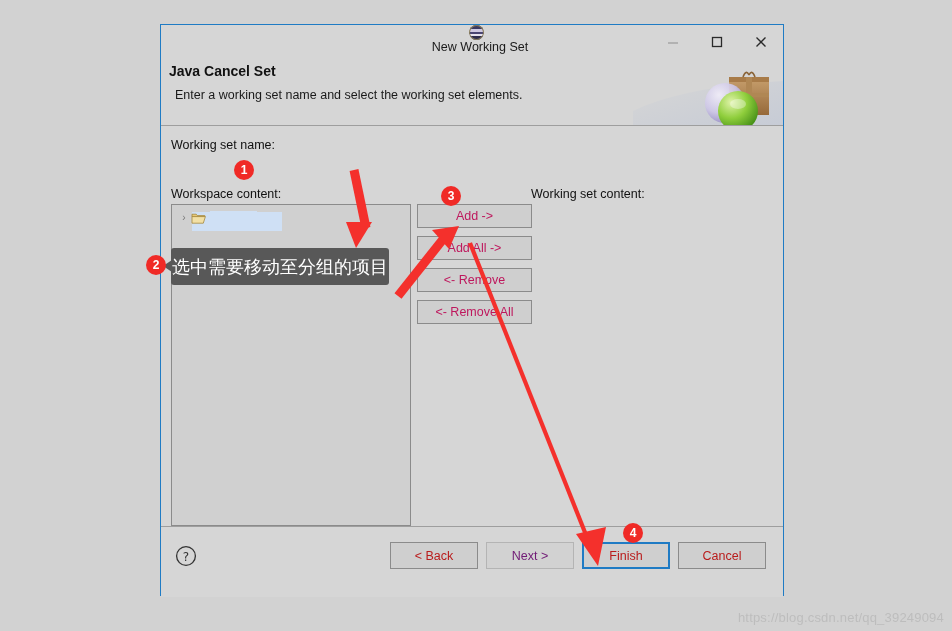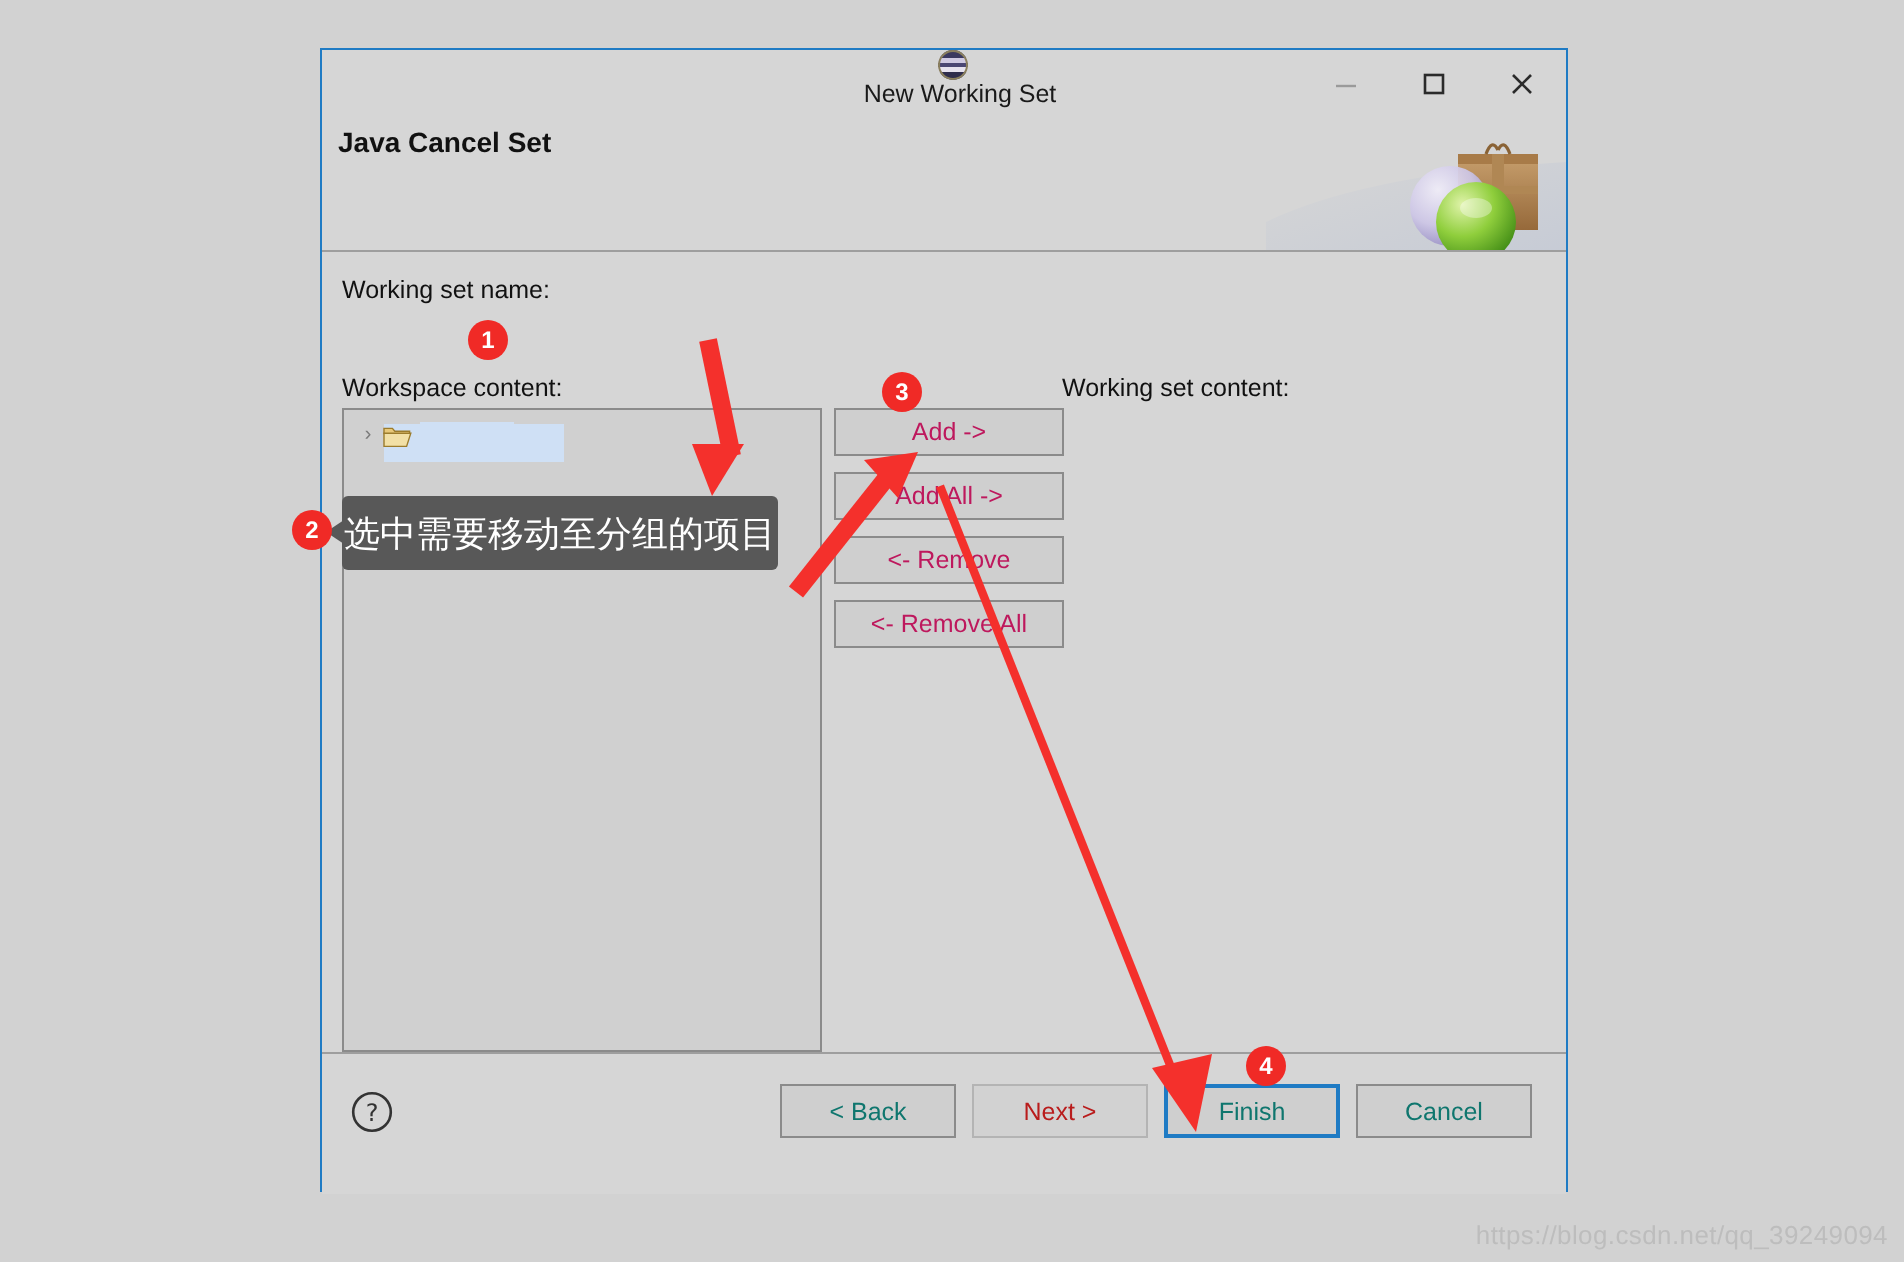--- a/index.html
+++ b/index.html
@@ -81,25 +81,25 @@
     background:#c4c4c4;width:140px;}
   #mvn-icon{width:17px;height:15px;position:relative;flex:0 0 auto;margin-left:1px;}
   #content-label{font-size:12.5px;color:#111;margin-left:2px;}
 
   
   #footer{position:relative;height:70px;background:#d6d6d6;border-top:1px solid #9e9e9e;}
   #help-icon{position:absolute;left:14px;top:18px;width:22px;height:22px;}
   .footbtn{
     position:absolute;top:15px;height:27px;width:88px;
     background:#cfcfcf;border:1px solid #8b8b8b;box-sizing:border-box;
-    font-family:"Liberation Sans",sans-serif;font-size:12.5px;color:#0f766e;
+    font-family:"Liberation Sans",sans-serif;font-size:12.5px;color:#b91c1c;
     display:flex;align-items:center;justify-content:center;
   }
   #btn-back{left:229px;}
-  #btn-next{left:325px;color:#b91c1c;background:#d2d2d2;border-color:#b4b4b4;}
+  #btn-next{left:325px;color:#701a75;background:#d2d2d2;border-color:#b4b4b4;}
   #btn-finish{left:421px;border:2px solid #1f7bc4;}
   #btn-cancel{left:517px;}
 
   
   .badge{
     position:absolute;width:20px;height:20px;border-radius:50%;
     background:#f02a26;color:#fff;font-size:12px;font-weight:bold;
     display:flex;align-items:center;justify-content:center;
     font-family:"Liberation Sans",sans-serif;z-index:40;
   }
@@ -149,20 +149,21 @@
     <div class="wctrl" id="btn-close">
       <svg width="14" height="14" viewBox="0 0 14 14">
         <line x1="2.5" y1="2.5" x2="11.5" y2="11.5" stroke="#2a2a2a" stroke-width="1.3"></line>
         <line x1="11.5" y1="2.5" x2="2.5" y2="11.5" stroke="#2a2a2a" stroke-width="1.3"></line>
       </svg>
     </div>
   </div>
 
   <div id="header">
     <div id="header-title">Java Cancel Set</div>
+    <div id="header-sub">Enter a working set name and select the working set elements.</div>
     <svg id="header-art" viewBox="0 0 150 78">
       <defs>
         <linearGradient id="bg1" x1="0" y1="0" x2="1" y2="1">
           <stop offset="0" stop-color="#d6d6d6"></stop>
             <stop offset="1" stop-color="#c6cbd6"></stop>
         </linearGradient>
         <radialGradient id="purpleBall" cx="0.35" cy="0.3" r="0.8">
           <stop offset="0" stop-color="#f0edf8"></stop>
             <stop offset="0.55" stop-color="#cdc6e6"></stop>
           <stop offset="1" stop-color="#8d83bd"></stop>

